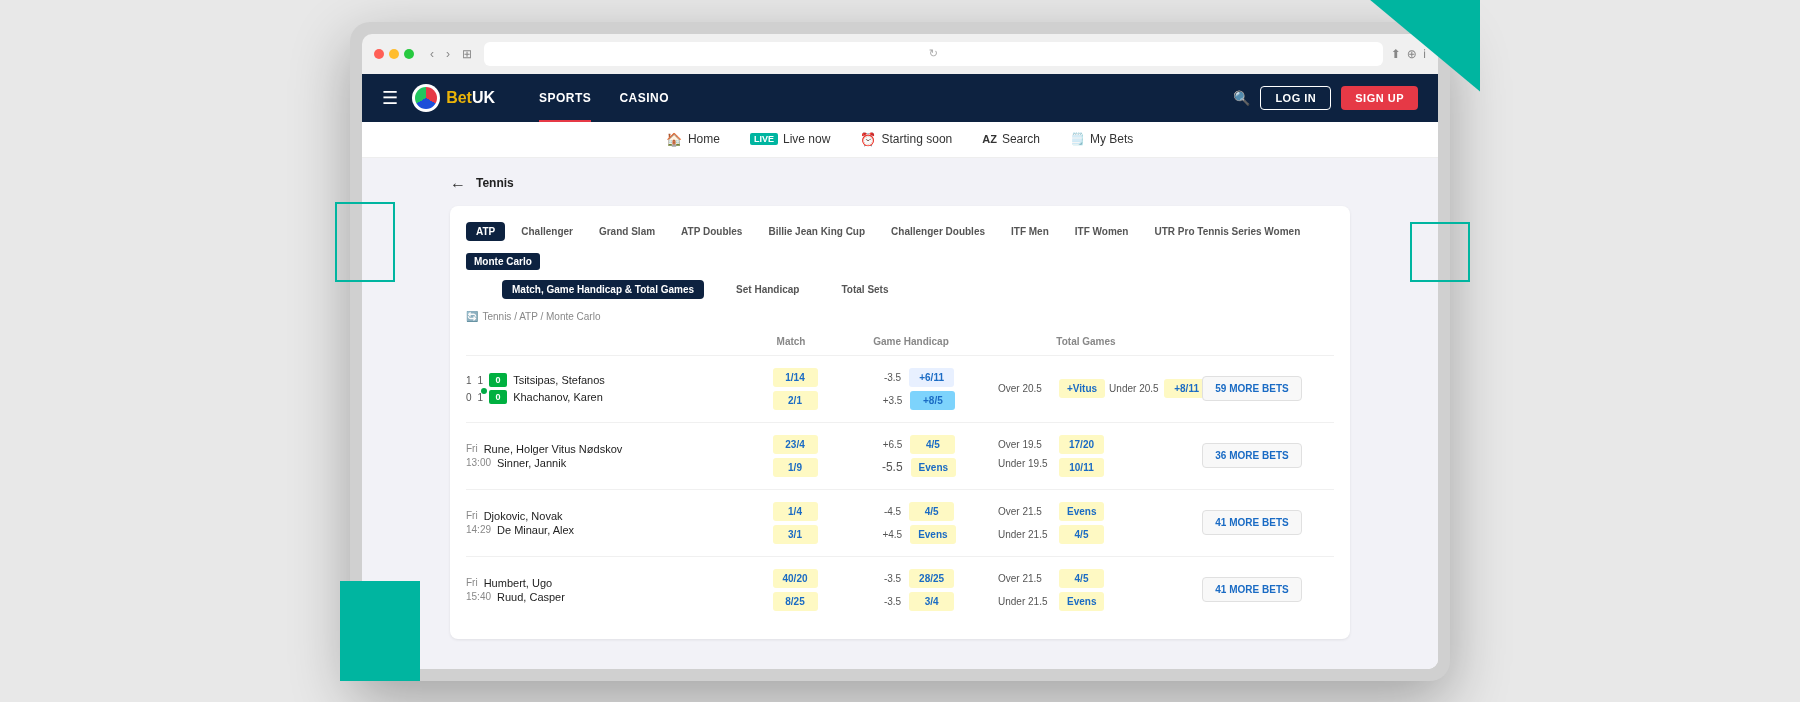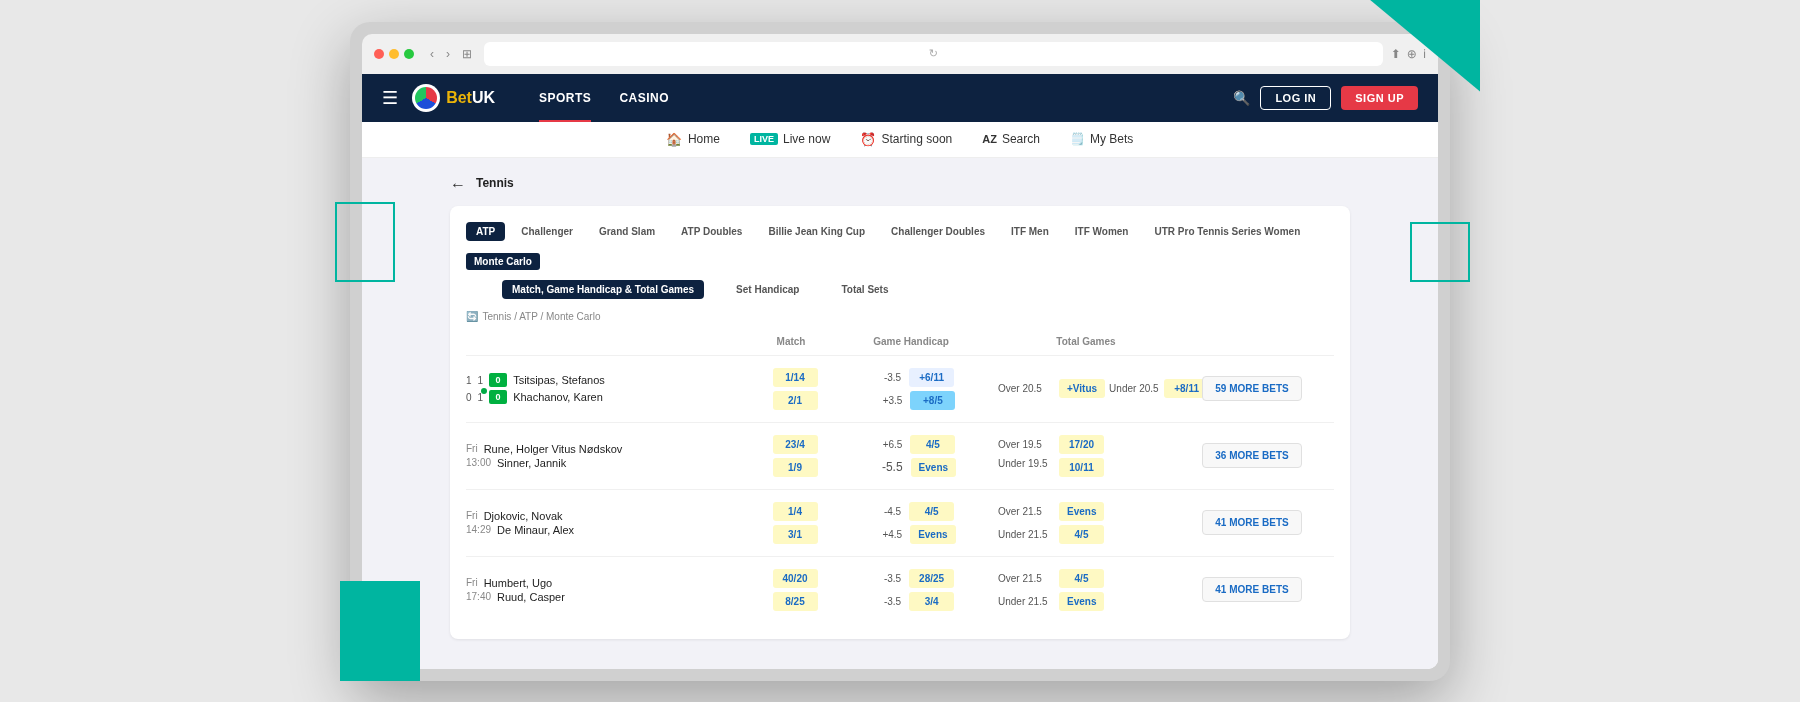--- a/index.html
+++ b/index.html
@@ -677,21 +677,21 @@
 
           
           <div class="match-block">
             <div style="display: grid; grid-template-columns: 280px 90px 150px 200px 100px; align-items: center; gap: 4px; padding: 4px 0;">
               <div>
                 <div style="display:flex; align-items:center; gap:6px; margin-bottom:2px;">
                   <span style="font-size:10px; color:#888;">Fri</span>
                   <span class="player-name">Humbert, Ugo</span>
                 </div>
                 <div style="display:flex; align-items:center; gap:6px;">
-                  <span style="font-size:10px; color:#888;">17:40</span>
+                  <span style="font-size:10px; color:#888;">15:40</span>
                   <span class="player-name">Ruud, Casper</span>
                 </div>
               </div>
               <div style="display:flex; flex-direction:column; gap:4px; align-items:center;">
                 <button class="odds-btn">40/20</button>
                 <button class="odds-btn">8/25</button>
               </div>
               <div style="display:flex; flex-direction:column; gap:4px; align-items:center;">
                 <div style="display:flex; gap:8px; align-items:center;">
                   <span style="font-size:10px; color:#555;">-3.5</span>

